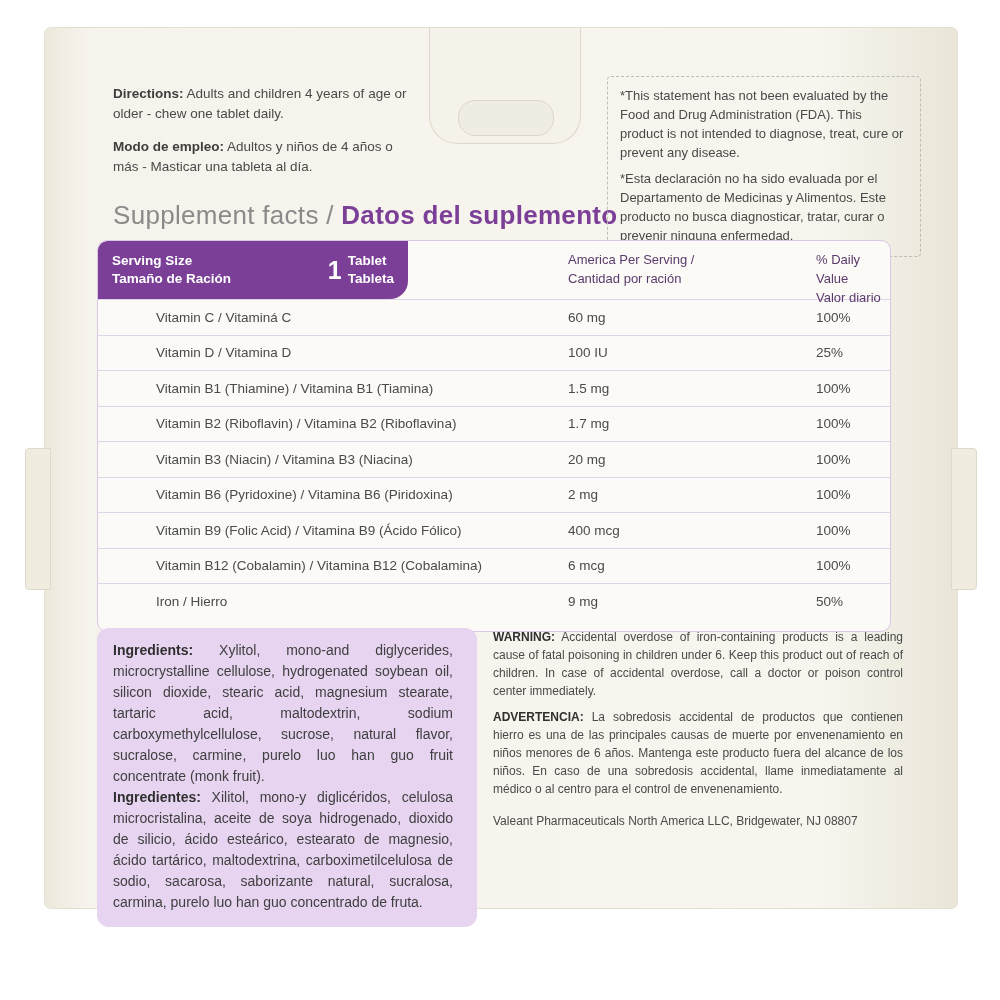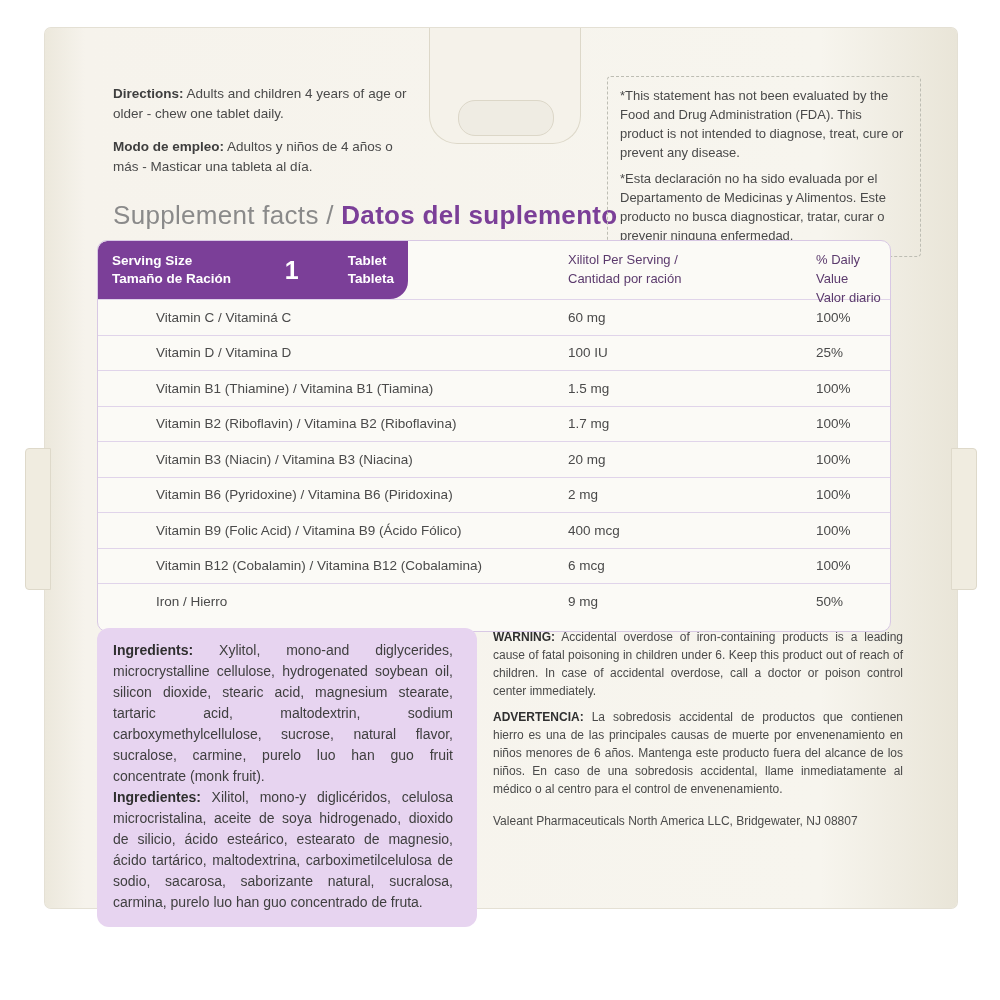--- a/index.html
+++ b/index.html
@@ -155,21 +155,20 @@
   }
   #serving-badge .qty .num {
     font-size: 25px;
     font-weight: bold;
     line-height: 1;
   }
   #serving-badge .qty .units {
     font-size: 13.5px;
     line-height: 1.35;
     font-weight: bold;
-    margin-left: 43px;
   }
   .head-col {
     position: absolute;
     top: 10px;
     color: #5b3a6d;
     font-size: 13px;
     line-height: 1.45;
   }
   #head-amount { left: 470px; }
   #head-dv     { left: 718px; }
@@ -257,21 +256,21 @@
           </div>
           <div class="qty">
             <span class="num">1</span>
             <span class="units">
               <div>Tablet</div>
               <div>Tableta</div>
             </span>
           </div>
         </div>
         <div class="head-col" id="head-amount">
-          <div>Xilitol Per Serving /</div>
+          <div>America Per Serving /</div>
           <div>Cantidad por ración</div>
         </div>
         <div class="head-col" id="head-dv">
           <div>% Daily Value</div>
           <div>Valor diario</div>
         </div>
       </div>
       <div class="rows" id="facts-rows">
           <div class="row">
             <div class="nm">Vitamin C / Vitaminá C</div>

